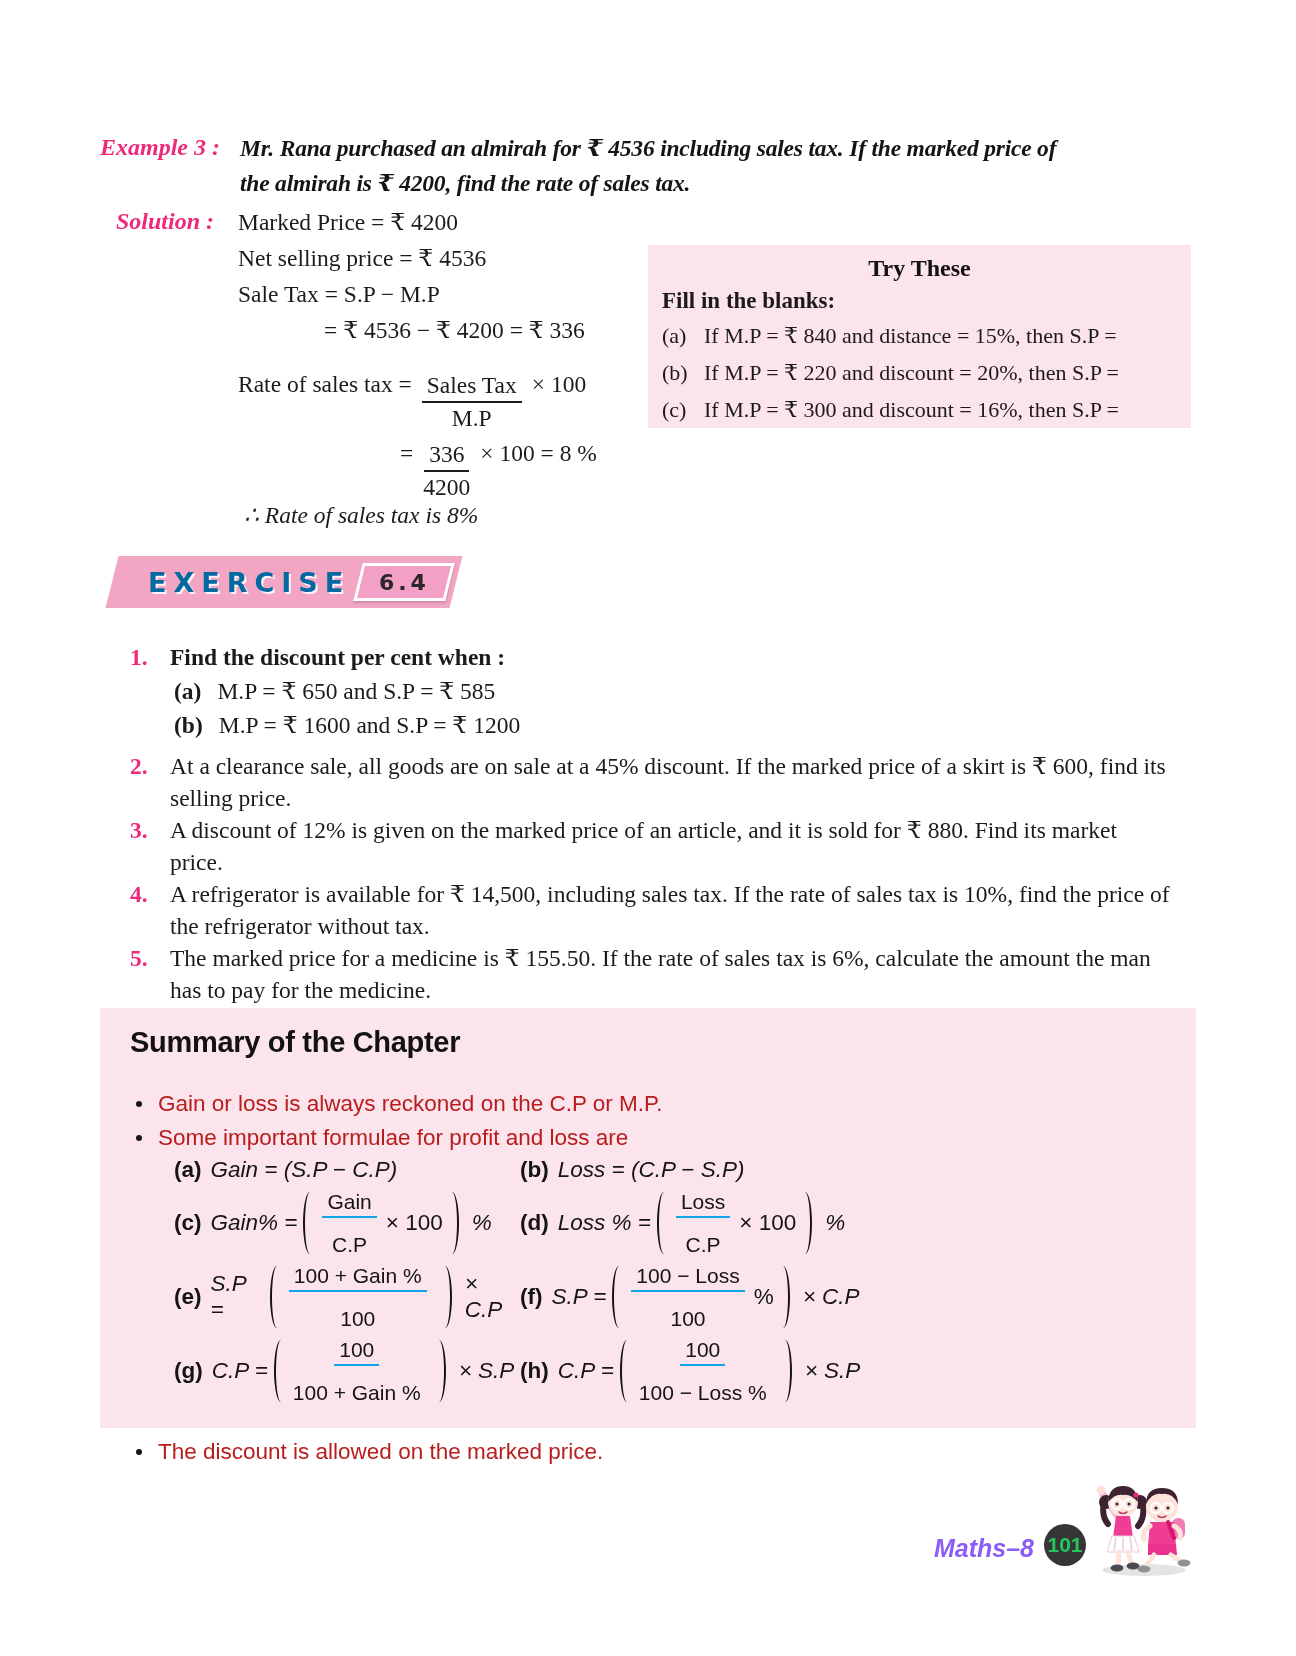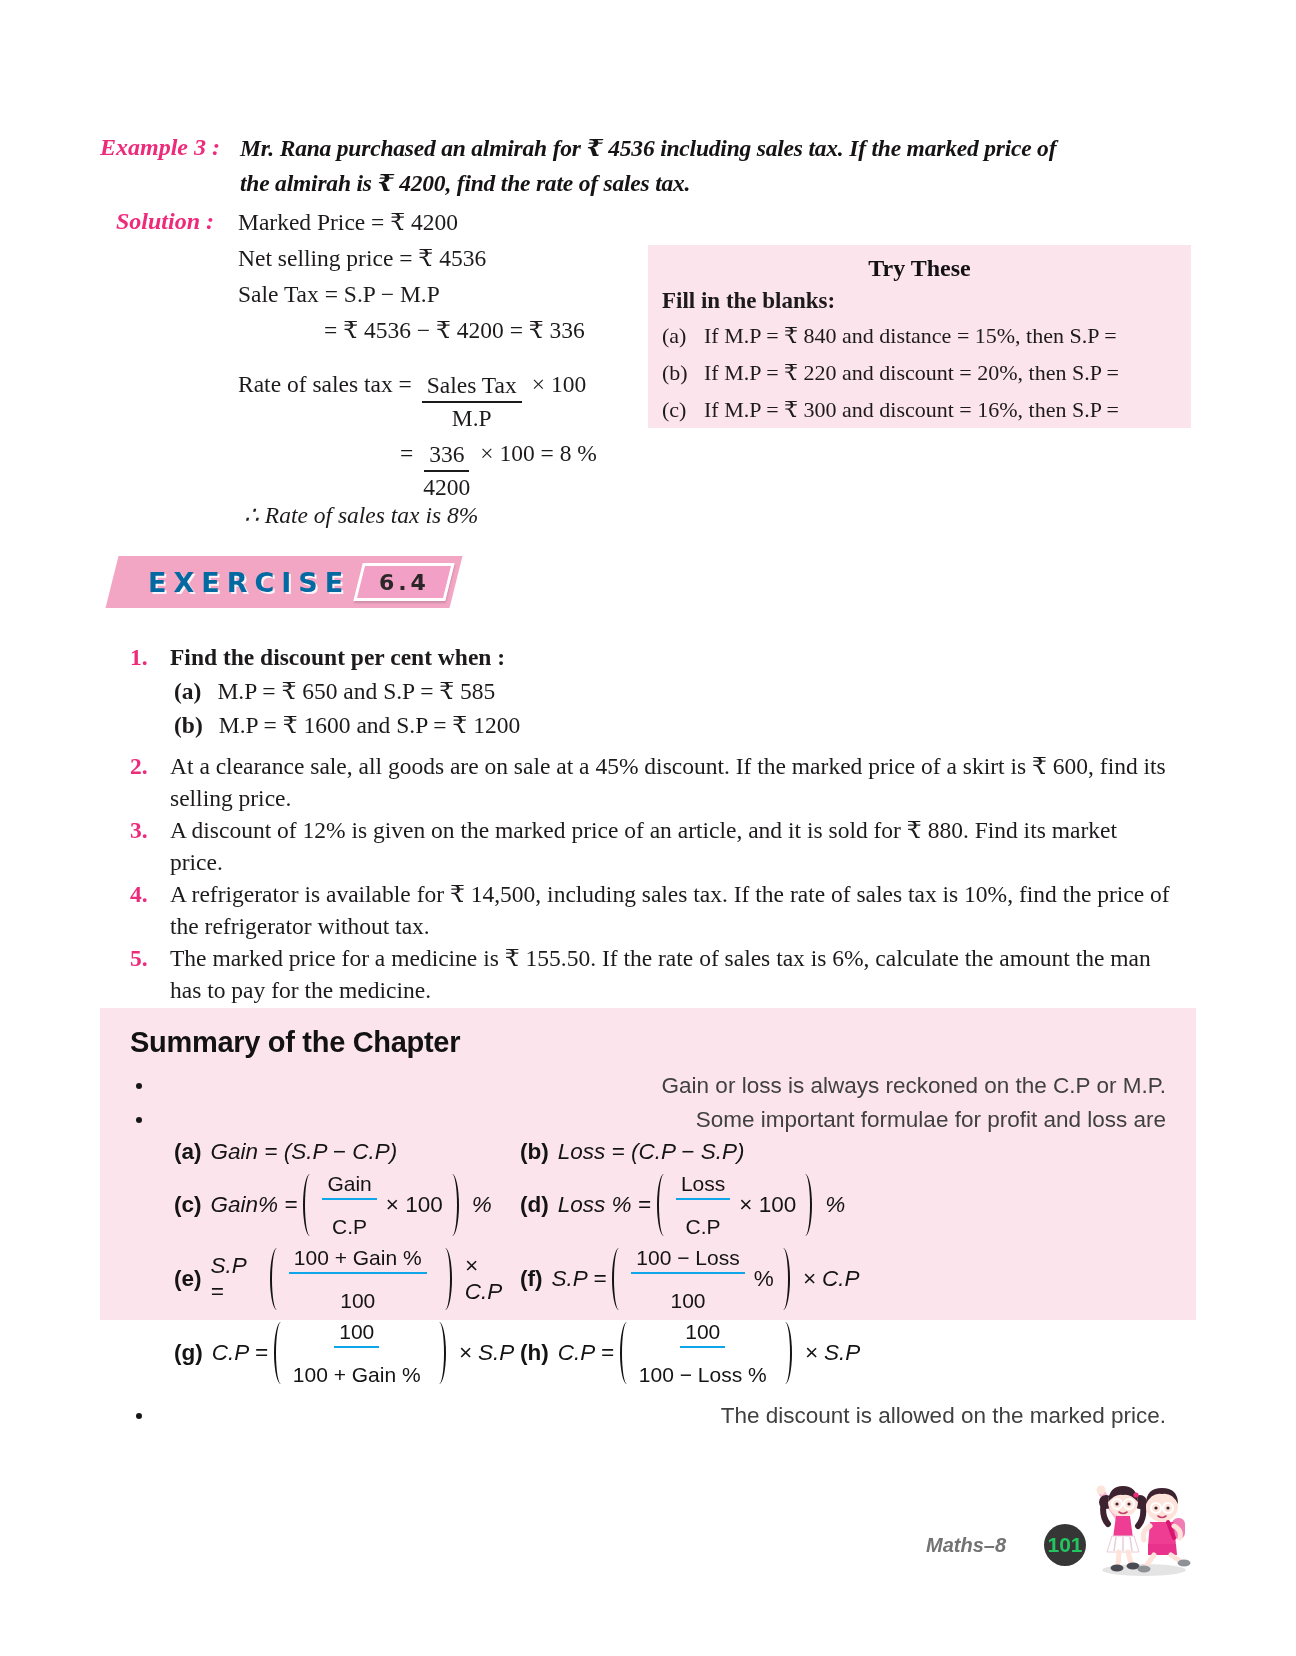--- a/index.html
+++ b/index.html
@@ -56,47 +56,47 @@
   .q{display:flex;gap:14px;line-height:32px;}
   .q.first{line-height:34px;}
   .qnum{color:var(--pink);font-weight:700;width:26px;flex:none;}
   .qtext{width:1005px;}
   .q1t{font-weight:700;}
   .qsub{display:flex;gap:16px;margin-left:44px;line-height:34px;}
   .qsub .sl{font-weight:700;}
   .mt8{margin-top:8px;}
 
   
-  .summary{position:absolute;left:100px;top:1008px;width:1096px;height:312px;background:var(--paper);
+  .summary{position:absolute;left:100px;top:1008px;width:1096px;height:420px;background:var(--paper);
            box-sizing:border-box;padding:16px 30px 0;}
   .sum-head{font-family:"Liberation Sans","DejaVu Sans",sans-serif;font-weight:700;font-size:29px;
             line-height:36px;color:#121212;letter-spacing:-0.3px;}
-  .sum-bullet{display:flex;align-items:flex-start;gap:16px;margin:12px 0 0 6px;
-              font-family:"Liberation Sans","DejaVu Sans",sans-serif;font-size:22.5px;line-height:28px;color:#404040;justify-content:space-between;}
+  .sum-bullet{display:flex;align-items:flex-start;gap:16px;margin:30px 0 0 6px;
+              font-family:"Liberation Sans","DejaVu Sans",sans-serif;font-size:22.5px;line-height:28px;color:#b91c1c;}
   .sum-bullet.tight{margin-top:6px;}
   .dot{width:6px;height:6px;border-radius:50%;background:#161616;flex:none;margin-top:11px;}
   .frow{display:flex;align-items:center;margin-left:44px;}
   .frow1{margin-top:2px;height:32px;}
   .frow2,.frow3,.frow4{height:74px;}
   .fcell{display:flex;align-items:center;width:346px;
          font-family:"Liberation Sans","DejaVu Sans",sans-serif;font-size:22.5px;color:#141414;}
   .fcell .fl{font-weight:700;margin-right:9px;}
   .fx{font-style:italic;}
   .sfrac{display:inline-flex;flex-direction:column;align-items:center;margin:0 3px;font-size:21px;line-height:1.2;}
   .sfrac .n{padding:0 5px 2px;border-bottom:2px solid #0ea5e9;white-space:nowrap;}
   .sfrac .d{padding-top:14px;white-space:nowrap;}
   .pl{width:12px;height:62px;border-left:2.5px solid #141414;border-radius:50%;flex:none;margin:0 2px 0 6px;}
   .pr{width:12px;height:62px;border-right:2.5px solid #141414;border-radius:50%;flex:none;margin:0 6px 0 2px;}
   .inx{margin-left:6px;}
   .outx{font-style:italic;margin-left:7px;}
 
   
-  .f-book{position:absolute;left:926px;top:1534px;width:108px;
+  .f-book{position:absolute;left:926px;top:1534px;width:108px;text-align:right;
           font-family:"Liberation Sans","DejaVu Sans",sans-serif;font-style:italic;font-weight:700;
-          font-size:20px;color:#737373;}
+          font-size:25px;color:#8b5cf6;}
   .f-circle{position:absolute;left:1044px;top:1524px;width:42px;height:42px;border-radius:50%;
             background:#363636;color:#22c55e;display:flex;align-items:center;justify-content:center;
             font-family:"Liberation Sans","DejaVu Sans",sans-serif;font-weight:700;font-size:21px;}
   .kids{position:absolute;left:1088px;top:1470px;width:110px;height:108px;}
 </style>
 </head>
 <body>
 
 <div class="page">
 

